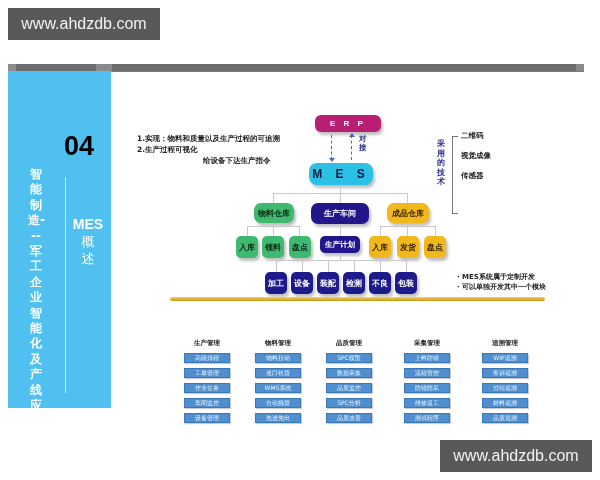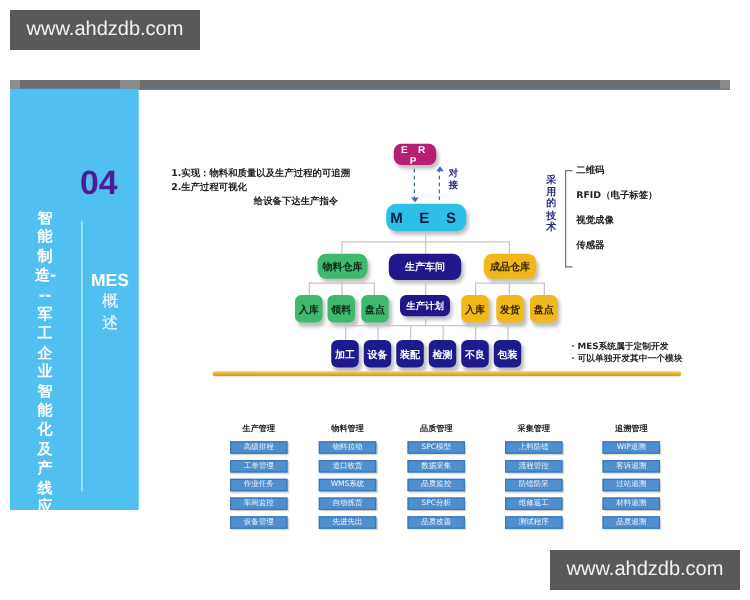--- a/index.html
+++ b/index.html
@@ -21,21 +21,21 @@
     }
     .topbar .cap-l { position: absolute; left: 0; top: 0; width: 8px; height: 7px; background: #8e8e8e; }
     .topbar .cap-m { position: absolute; left: 88px; top: 0; width: 16px; height: 7px; background: #8a8a8a; }
     .topbar .cap-r { position: absolute; right: 0; top: 0; width: 8px; height: 7px; background: #8a8a8a; }
 
     .sidebar {
       position: absolute; left: 8px; top: 71px; width: 103px; height: 337px;
       background: #4fc0f0;
     }
     .sidebar .num {
-      position: absolute; left: 56px; top: 60px; color: #4c1d95;
+      position: absolute; left: 56px; top: 60px; color: #000000;
       font-family: "Liberation Sans", sans-serif; font-weight: bold; font-size: 27px;
     }
     .sidebar .vtext {
       position: absolute; left: 20px; top: 96px; width: 16px;
       color: #ffffff; font-weight: bold; font-size: 12px; line-height: 15.4px;
       text-align: center; word-break: break-all;
     }
     .sidebar .vline {
       position: absolute; left: 57px; top: 106px; width: 1px; height: 216px;
       background: rgba(255,255,255,0.75);
@@ -50,21 +50,21 @@
       position: absolute; left: 137px; top: 133px; font-size: 7.5px; line-height: 11px;
       color: #222; font-weight: bold;
     }
     .goals .indent { padding-left: 66px; }
 
     .box {
       position: absolute; display: flex; align-items: center; justify-content: center;
       text-align: center; color: #fff; font-weight: bold; border-radius: 6px;
       box-shadow: 2px 3px 3px rgba(0,0,0,0.25);
     }
-    .erp { left: 315px; top: 115px; width: 34px; height: 17px; background: #b81e72; font-size: 8px; letter-spacing: 3px; font-family: "Liberation Sans", sans-serif; }
+    .erp { left: 315px; top: 115px; width: 66px; height: 17px; background: #b81e72; font-size: 8px; letter-spacing: 3px; font-family: "Liberation Sans", sans-serif; }
     .mes { left: 309px; top: 163px; width: 64px; height: 22px; background: #2cc0e6; color: #0a1a40; font-size: 12px; letter-spacing: 5px; border-radius: 8px; font-family: "Liberation Sans", sans-serif; }
     .connect-label {
       position: absolute; left: 336px; top: 134px; width: 10px; font-size: 7.5px; line-height: 9px;
       color: #2a2a8a; font-weight: bold; text-align: left; margin-left: 23px;
     }
     .arrow-dn { position: absolute; left: 331px; top: 135px; width: 0; height: 25px; border-left: 1px dashed #4a6ab0; }
     .arrow-up { position: absolute; left: 351px; top: 135px; width: 0; height: 25px; border-left: 1px dashed #4a6ab0; }
     .arrow-dn:after { content: ""; position: absolute; left: -3px; bottom: -2px; border-left: 3px solid transparent; border-right: 3px solid transparent; border-top: 4px solid #4a6ab0; }
     .arrow-up:after { content: ""; position: absolute; left: -3px; top: -2px; border-left: 3px solid transparent; border-right: 3px solid transparent; border-bottom: 4px solid #4a6ab0; }
 
@@ -175,21 +175,20 @@
 <div class="box bottom-box" style="left:291px;top:272px;">设备</div>
 <div class="box bottom-box" style="left:317px;top:272px;">装配</div>
 <div class="box bottom-box" style="left:343px;top:272px;">检测</div>
 <div class="box bottom-box" style="left:369px;top:272px;">不良</div>
 <div class="box bottom-box" style="left:395px;top:272px;">包装</div>
 
 <div class="tech-title">采用的技术</div>
 <div class="tech-bracket"></div>
 <div class="tech-list">
   <div>二维码</div>
-  <div>RFID（电子标签）</div>
   <div>视觉成像</div>
   <div>传感器</div>
 </div>
 
 <div class="notes">
   <div>· MES系统属于定制开发</div>
   <div>· 可以单独开发其中一个模块</div>
 </div>
 
 <div class="gold-bar"></div>

